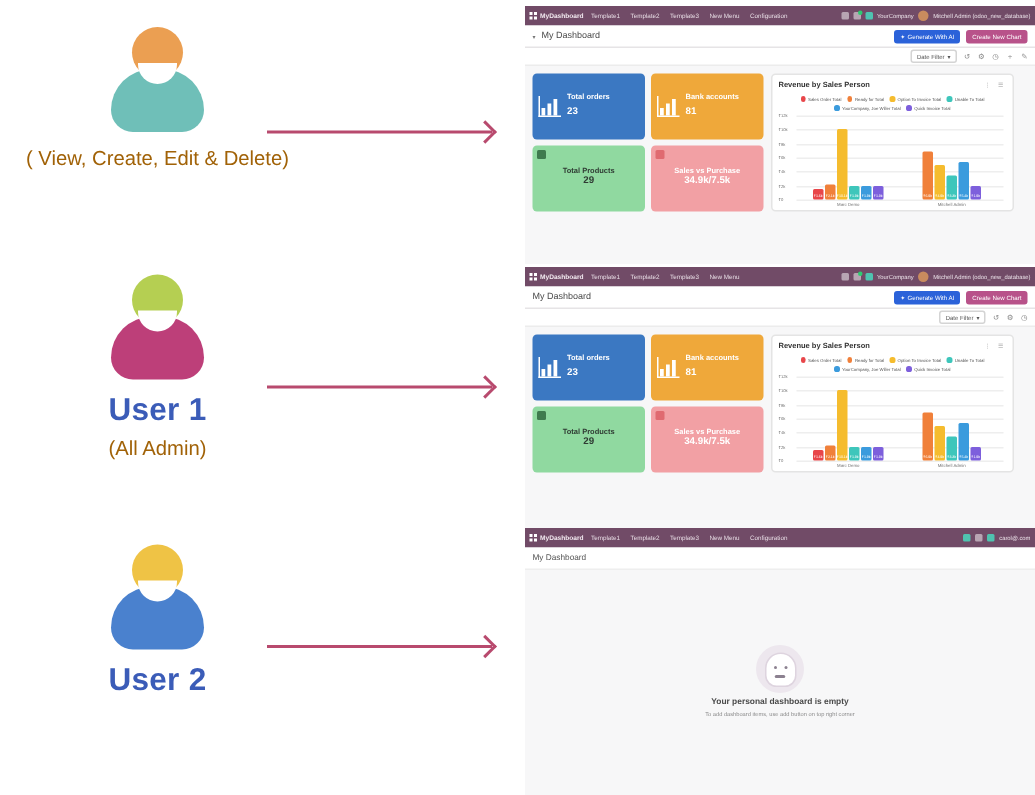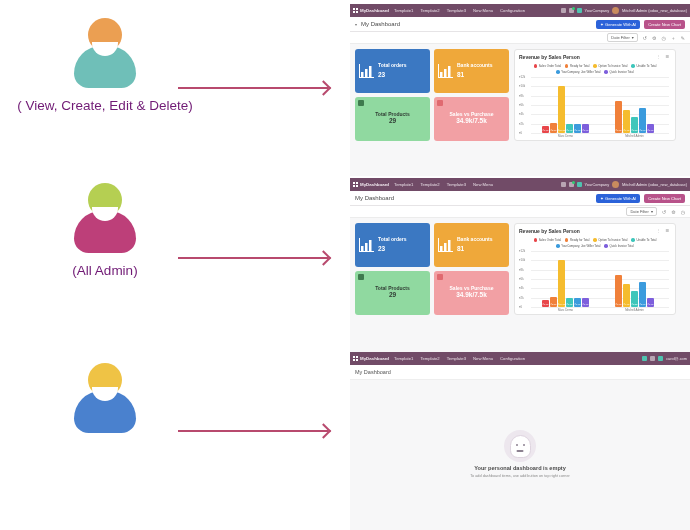--- a/index.html
+++ b/index.html
@@ -32,21 +32,21 @@
     position: absolute; left: 50%; top: 24px; transform: translateX(-50%);
     width: 26px; height: 14px; border-radius: 0 0 13px 13px;
     background: #ffffff;
   }
 
   .persona-title {
     font-size: 21px; font-weight: bold; color: #3b5cb8;
     letter-spacing: .2px; line-height: 26px;
   }
   .persona-sub {
-    font-size: 13.5px; color: #701a75; line-height: 20px; margin-top: 2px;
+    font-size: 13.5px; color: #a16207; line-height: 20px; margin-top: 2px;
   }
 
   
   .arrow { position: absolute; height: 2px; background: #b84a6e; width: 150px; }
   .arrow::after {
     content: ""; position: absolute; right: -1px; top: 50%;
     width: 9px; height: 9px;
     border-top: 2px solid #b84a6e; border-right: 2px solid #b84a6e;
     transform: translateY(-50%) rotate(45deg);
   }
@@ -217,29 +217,31 @@
       </div>
       <div class="persona-sub">( View, Create, Edit &amp; Delete)</div>
     </div>
 
     <div class="persona persona-user1">
       <div class="avatar">
         <div class="head" style="background:#b5cf52"></div>
         <div class="body" style="background:#bd3f79"></div>
         <div class="notch"></div>
       </div>
+      <div class="persona-title">User 1</div>
       <div class="persona-sub">(All Admin)</div>
     </div>
 
     <div class="persona persona-user2">
       <div class="avatar">
         <div class="head" style="background:#efc345"></div>
         <div class="body" style="background:#4a81ce"></div>
         <div class="notch"></div>
       </div>
+      <div class="persona-title">User 2</div>
     </div>
 
     <div class="arrow arrow-1"></div>
     <div class="arrow arrow-2"></div>
     <div class="arrow arrow-3"></div>
   </div>
 
   <div class="shots">
 
     <div class="shot shot-1">

